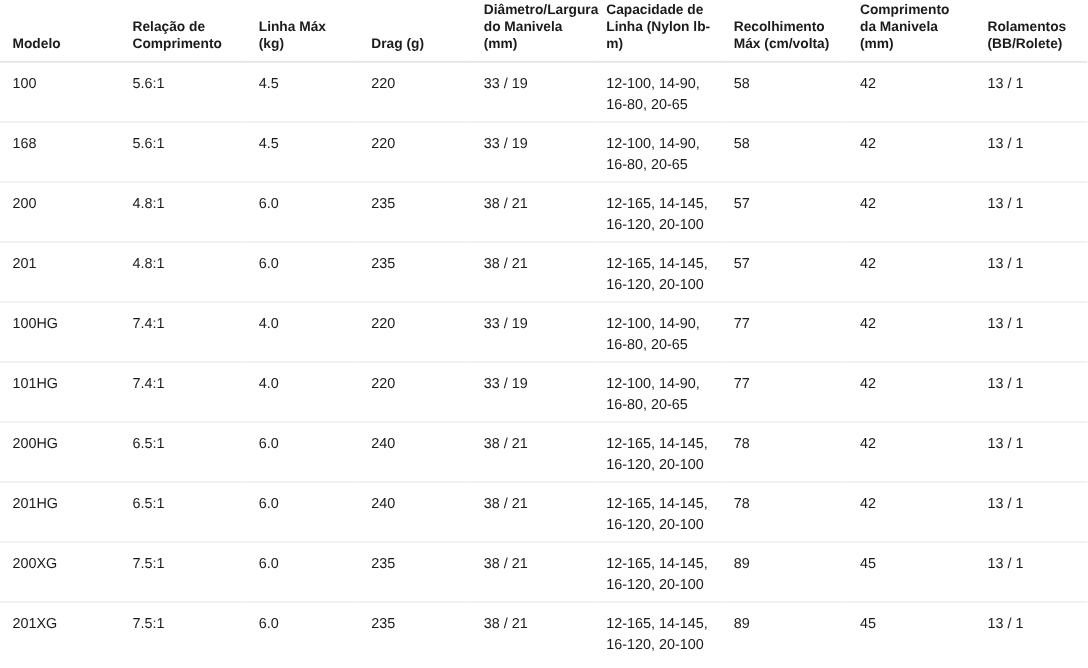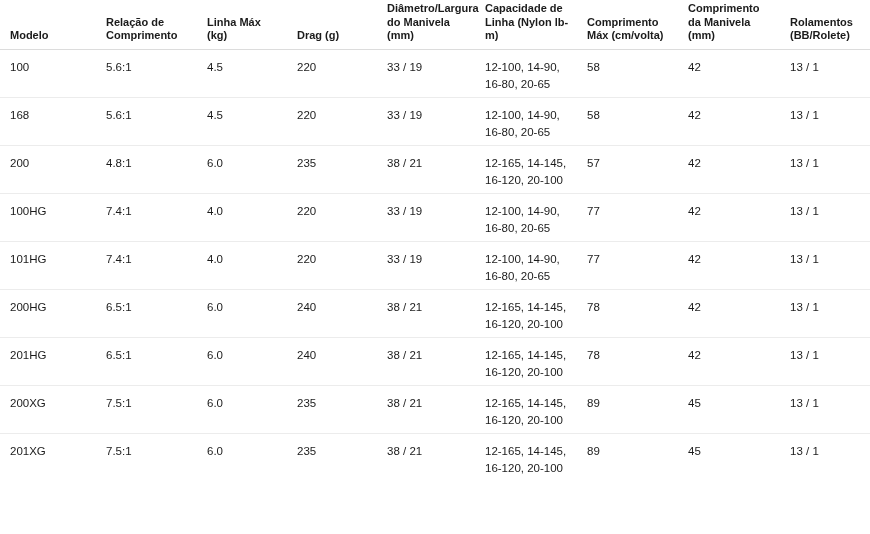--- a/index.html
+++ b/index.html
@@ -59,21 +59,21 @@
       <col style="width:90px">
   </colgroup>
   <thead>
     <tr>
       <th>Modelo</th>
       <th>Relação de Comprimento</th>
       <th>Linha Máx (kg)</th>
       <th>Drag (g)</th>
       <th>Diâmetro/Largura do Manivela (mm)</th>
       <th>Capacidade de Linha (Nylon lb-m)</th>
-      <th>Comprimento Máx (cm/volta)</th>
+      <th>Recolhimento Máx (cm/volta)</th>
       <th>Comprimento da Manivela (mm)</th>
       <th>Rolamentos (BB/Rolete)</th>
     </tr>
   </thead>
   <tbody>
     <tr>
       <td>100</td>
       <td>5.6:1</td>
       <td>4.5</td>
       <td>220</td>
@@ -89,20 +89,31 @@
       <td>4.5</td>
       <td>220</td>
       <td>33 / 19</td>
       <td>12-100, 14-90, 16-80, 20-65</td>
       <td>58</td>
       <td>42</td>
       <td>13 / 1</td>
     </tr>
     <tr>
       <td>200</td>
+      <td>4.8:1</td>
+      <td>6.0</td>
+      <td>235</td>
+      <td>38 / 21</td>
+      <td>12-165, 14-145, 16-120, 20-100</td>
+      <td>57</td>
+      <td>42</td>
+      <td>13 / 1</td>
+    </tr>
+    <tr>
+      <td>201</td>
       <td>4.8:1</td>
       <td>6.0</td>
       <td>235</td>
       <td>38 / 21</td>
       <td>12-165, 14-145, 16-120, 20-100</td>
       <td>57</td>
       <td>42</td>
       <td>13 / 1</td>
     </tr>
     <tr>

